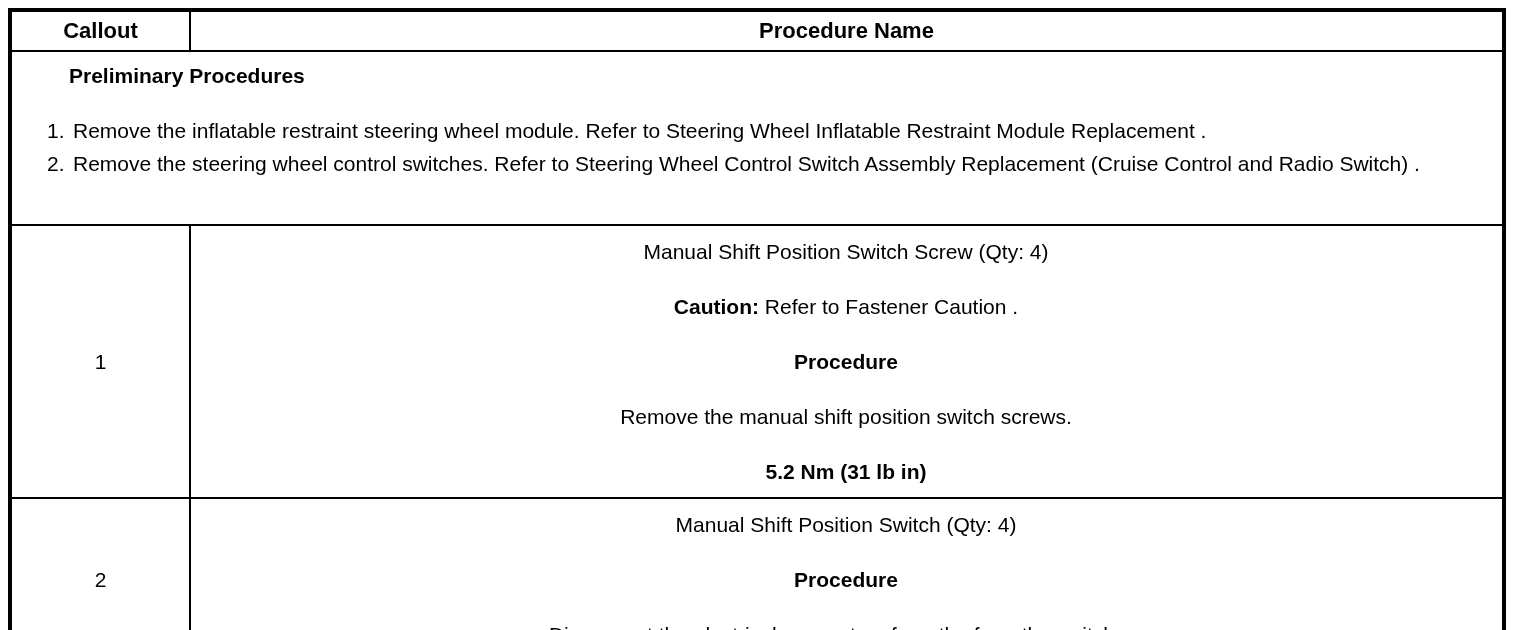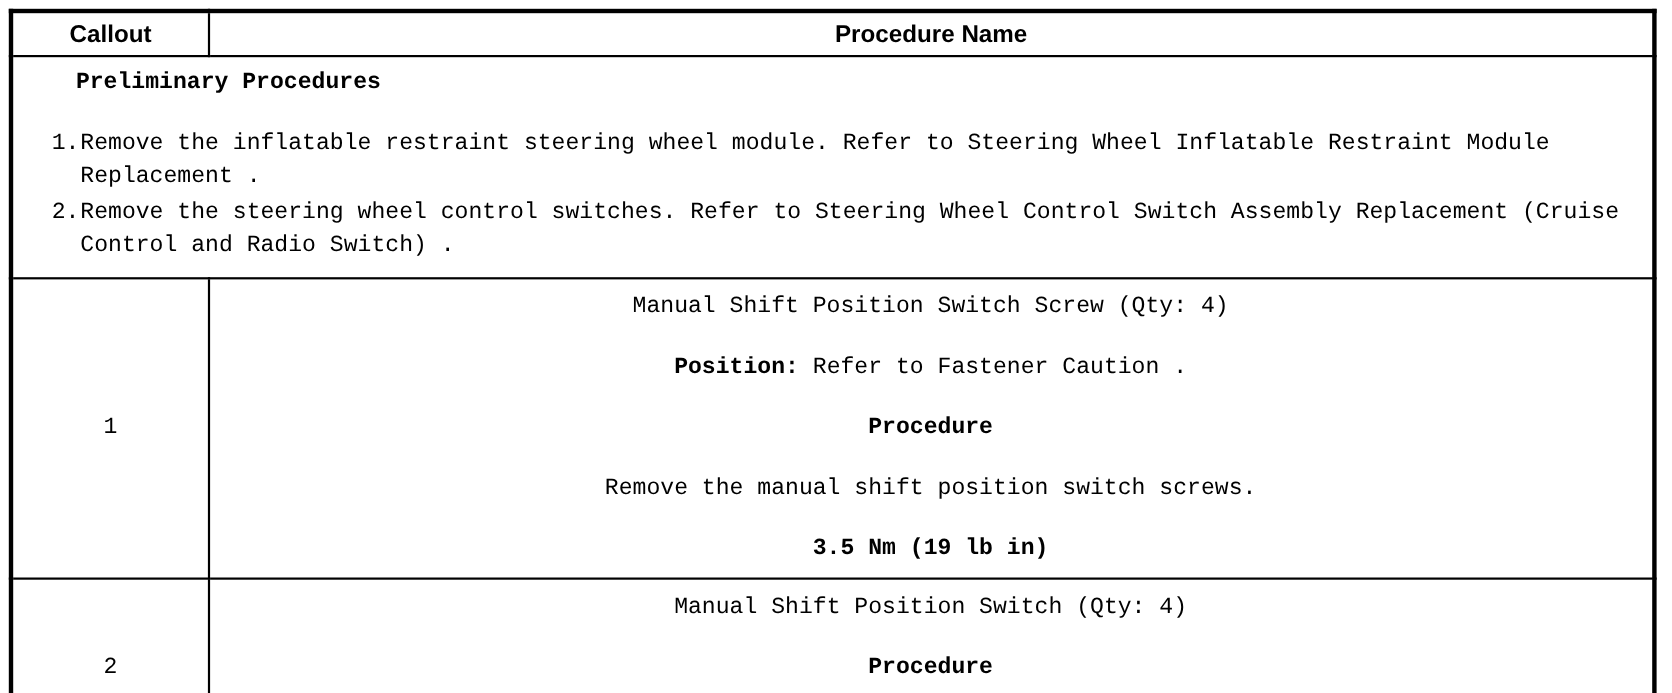--- a/index.html
+++ b/index.html
@@ -42,21 +42,20 @@
     text-align: center;
     vertical-align: middle;
     border-bottom: 4px solid #000000;
     height: 38px;
     padding: 0;
   }
   td {
     font-size: 21px;
     vertical-align: top;
     padding: 0;
-    font-family: Liberation Mono, monospace;
   }
   td.prelim-cell {
     padding: 9px 14px 10px 14px;
     height: 153px;
   }
   .prelim-title {
     font-weight: bold;
     margin: 0 0 0 43px;
     line-height: 30px;
   }
@@ -126,24 +125,24 @@
               <span class="step-text">Remove the steering wheel control switches. Refer to Steering Wheel Control Switch Assembly Replacement (Cruise Control and Radio Switch) .</span>
             </div>
           </div>
         </td>
       </tr>
 
       <tr class="row-1">
         <td class="callout-cell">1</td>
         <td class="component-cell">
           <p>Manual Shift Position Switch Screw (Qty: 4)</p>
-          <p><span class="b">Position:</span><span> Refer to Fastener Caution .</span></p>
+          <p><span class="b">Caution:</span><span> Refer to Fastener Caution .</span></p>
           <p class="b">Procedure</p>
           <p>Remove the manual shift position switch screws.</p>
-          <p class="b">3.5 Nm (19 lb in)</p>
+          <p class="b">5.2 Nm (31 lb in)</p>
         </td>
       </tr>
 
       <tr class="row-2">
         <td class="callout-cell">2</td>
         <td class="component-cell">
           <p>Manual Shift Position Switch (Qty: 4)</p>
           <p class="b">Procedure</p>
           <p>Disconnect the electrical connectors from the from the switches.</p>
         </td>

